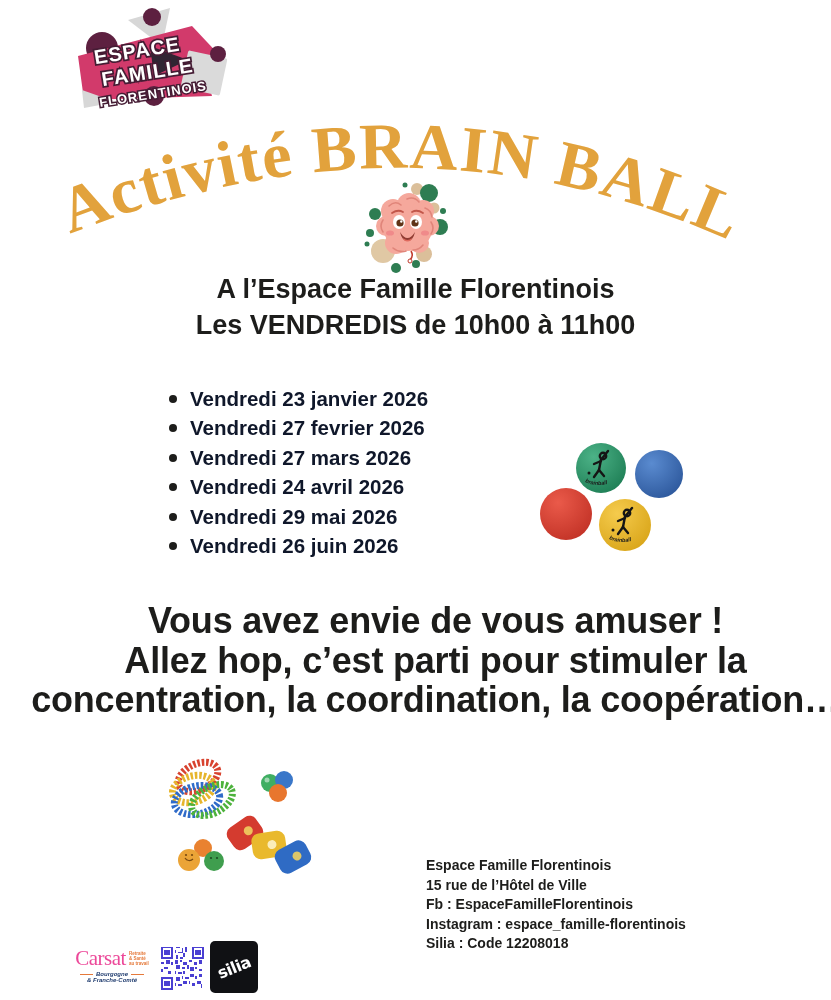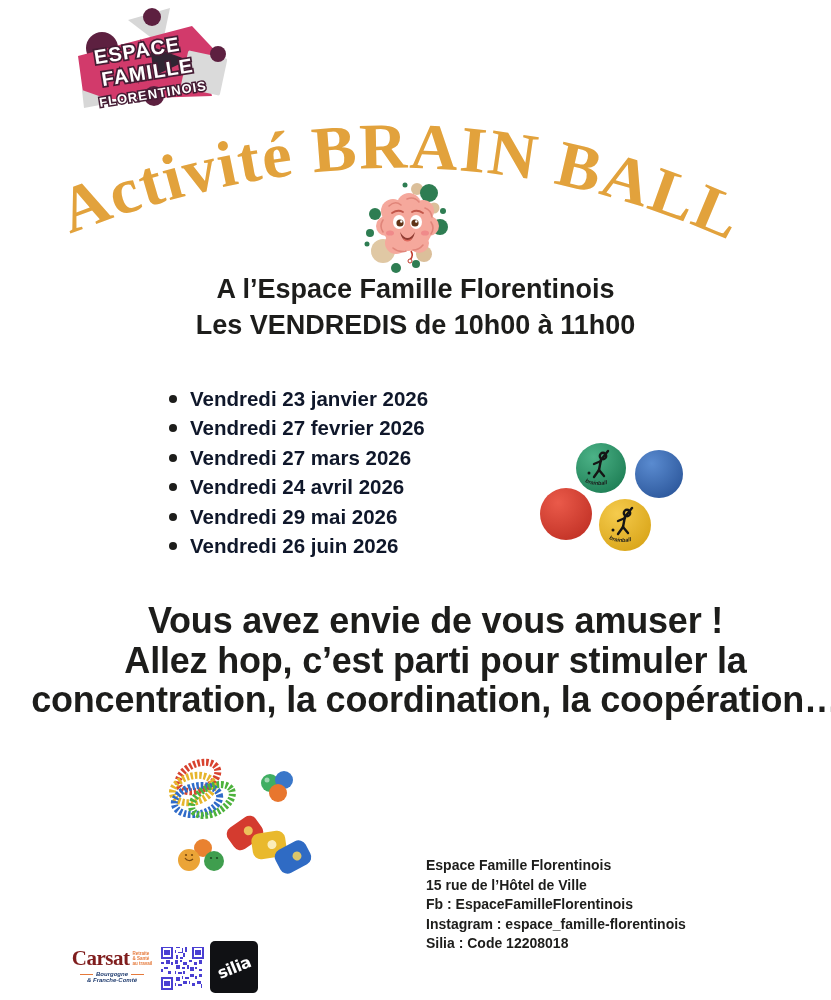--- a/index.html
+++ b/index.html
@@ -21,22 +21,22 @@
   .date-row .dot{width:8px;height:8px;border-radius:50%;background:#1d1d1b;
             margin-right:13px;flex:0 0 auto;}
   .pitch{position:absolute;left:0;top:601px;width:100%;text-align:center;
          font-size:36px;line-height:39.5px;font-weight:700;color:#1d1d1b;
          letter-spacing:-0.2px;padding-left:20px;}
   .contact{position:absolute;left:426px;top:856px;font-size:14px;
            font-weight:700;line-height:19.5px;color:#1d1d1b;white-space:nowrap;}
 
   .carsat{position:absolute;left:66px;top:948px;width:92px;text-align:center;}
   .carsat-top{display:flex;justify-content:center;align-items:flex-start;gap:3px;}
-  .carsat-word{font-family:"Liberation Serif",serif;font-weight:700;font-size:21px;
-               line-height:21px;color:#7f1d1d;letter-spacing:-0.5px;}
+  .carsat-word{font-family:"Liberation Serif",serif;font-weight:400;font-size:21px;
+               line-height:21px;color:#ec4899;letter-spacing:-0.5px;}
   .carsat-tag{display:flex;flex-direction:column;text-align:left;color:#e5793a;
               font-size:4.5px;line-height:5.2px;font-weight:700;padding-top:3px;}
   .carsat-region{display:flex;align-items:center;justify-content:center;gap:3px;
                  font-size:6px;font-weight:700;font-style:italic;color:#1f3b6e;margin-top:2px;}
   .carsat-region .rule{display:inline-block;width:13px;height:1px;background:#e5793a;}
   .carsat-region2{font-size:6px;font-weight:700;font-style:italic;color:#1f3b6e;}
 
   .qr-svg{position:absolute;left:161px;top:946px;width:43px;height:44px;}
   .silia{position:absolute;left:210px;top:941px;width:48px;height:52px;background:#101114;
          border-radius:5px;display:flex;align-items:center;justify-content:center;}

